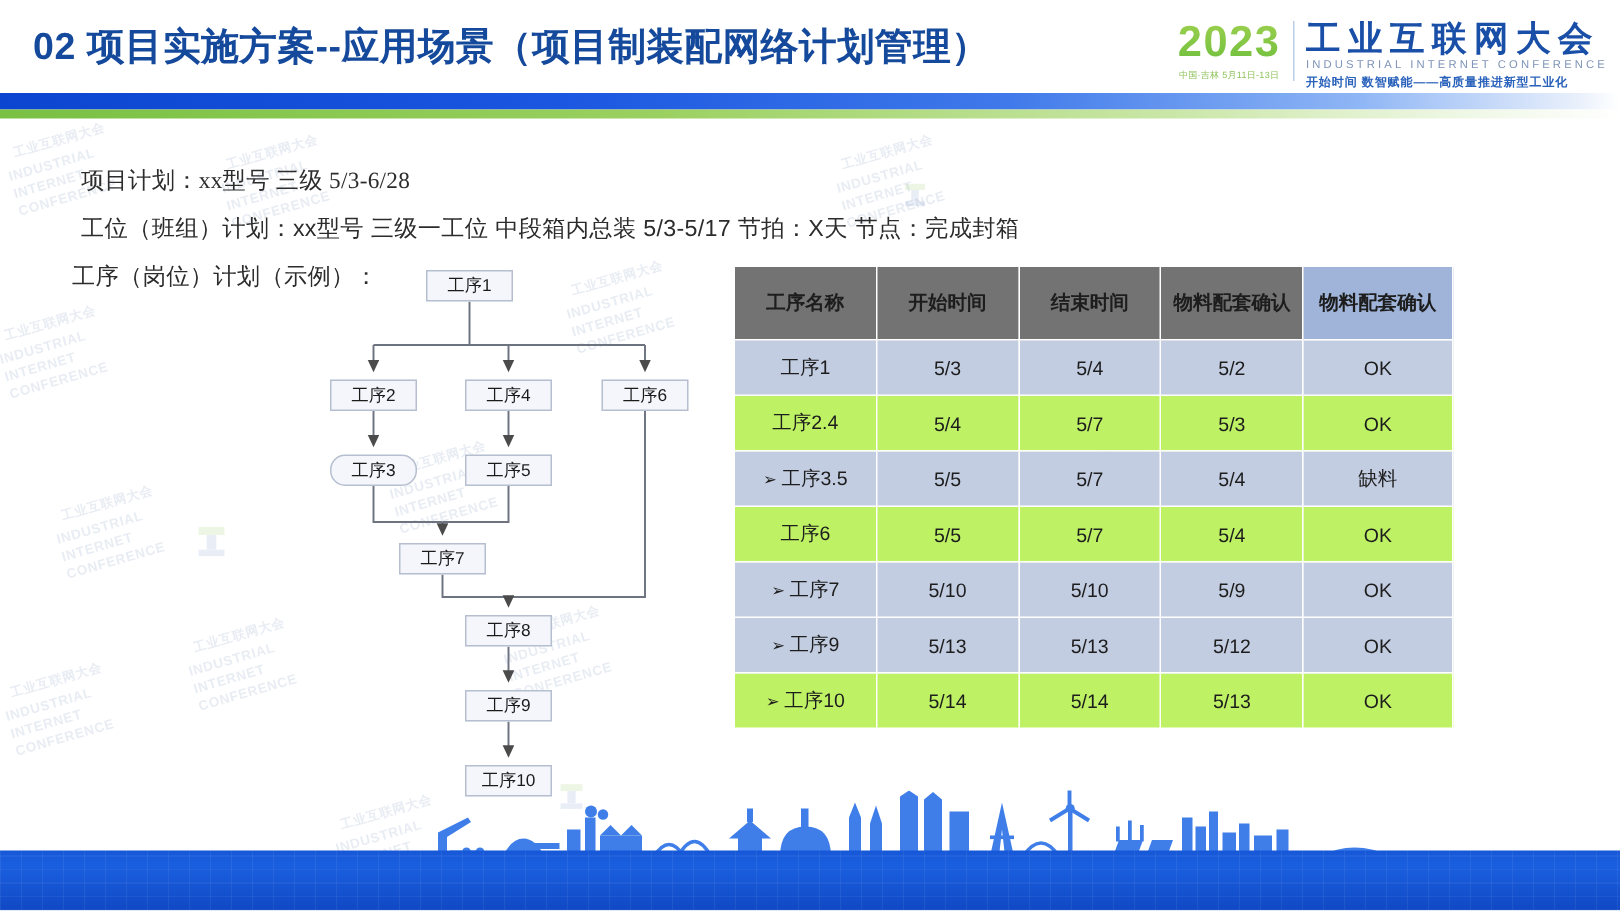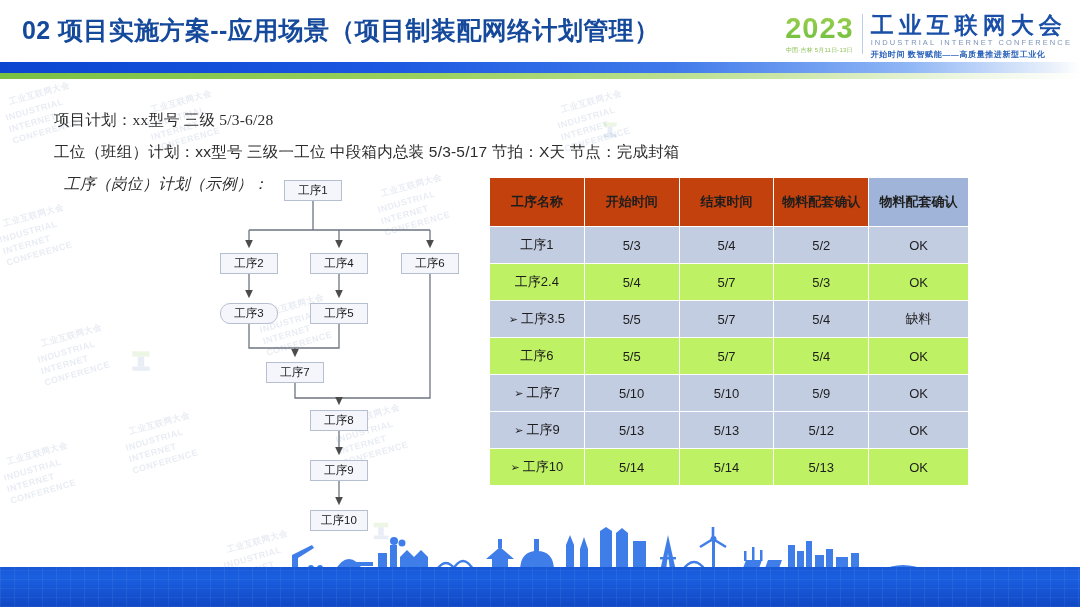--- a/index.html
+++ b/index.html
@@ -73,21 +73,21 @@
     white-space:nowrap; margin-top:2px; font-weight:700;
   }
 
   
   .line {
     position:absolute; font-size:15.5px; color:#2c2c2c; white-space:nowrap;
     letter-spacing:.2px;
   }
   .line-1 { left:54px; top:110px;font-family:Liberation Serif, serif; }
   .line-2 { left:54px; top:142px; }
-  .line-3 { left:64px; top:174px;font-style:italic; }
+  .line-3 { left:48px; top:174px; }
 
   
   .flow { position:absolute; left:180px; top:180px; width:300px; height:360px; }
   .node {
     position:absolute; background:#f4f6fb; border:1px solid #b6bfcf;
     font-size:11.5px; color:#1b1b1b; text-align:center;
     display:flex; align-items:center; justify-content:center;
     height:21px; width:58px; white-space:nowrap;
   }
   .flow svg { position:absolute; left:0; top:0; }
@@ -95,21 +95,21 @@
   
   .tbl {
     position:absolute; left:489px; top:177px;
     border-collapse: collapse; width:480px;
     font-size:13px; color:#1d1d1d;
   }
   .tbl th, .tbl td {
     border:1px solid #ffffff; text-align:center; padding:0 2px;
   }
   .tbl th {
-    background:#c2410c; font-weight:700; font-size:13px;
+    background:#737373; font-weight:700; font-size:13px;
     height:49px; line-height:1.2; color:#1d1d1d;
   }
   .tbl th.hl { background:#9fb4d8; }
   .tbl td { height:37px; }
   .tbl tr.odd td { background:#c3cde2; }
   .tbl tr.even td { background:#bef264; }
   .tbl td.name { text-align:center; }
   .tbl td.name .arw { margin-right:3px; font-size:11px; }
   .tbl td.alert { color:#e8192c; font-weight:700; }
   .col1 { width:95px; } .col2 { width:95px; } .col3 { width:95px; }

